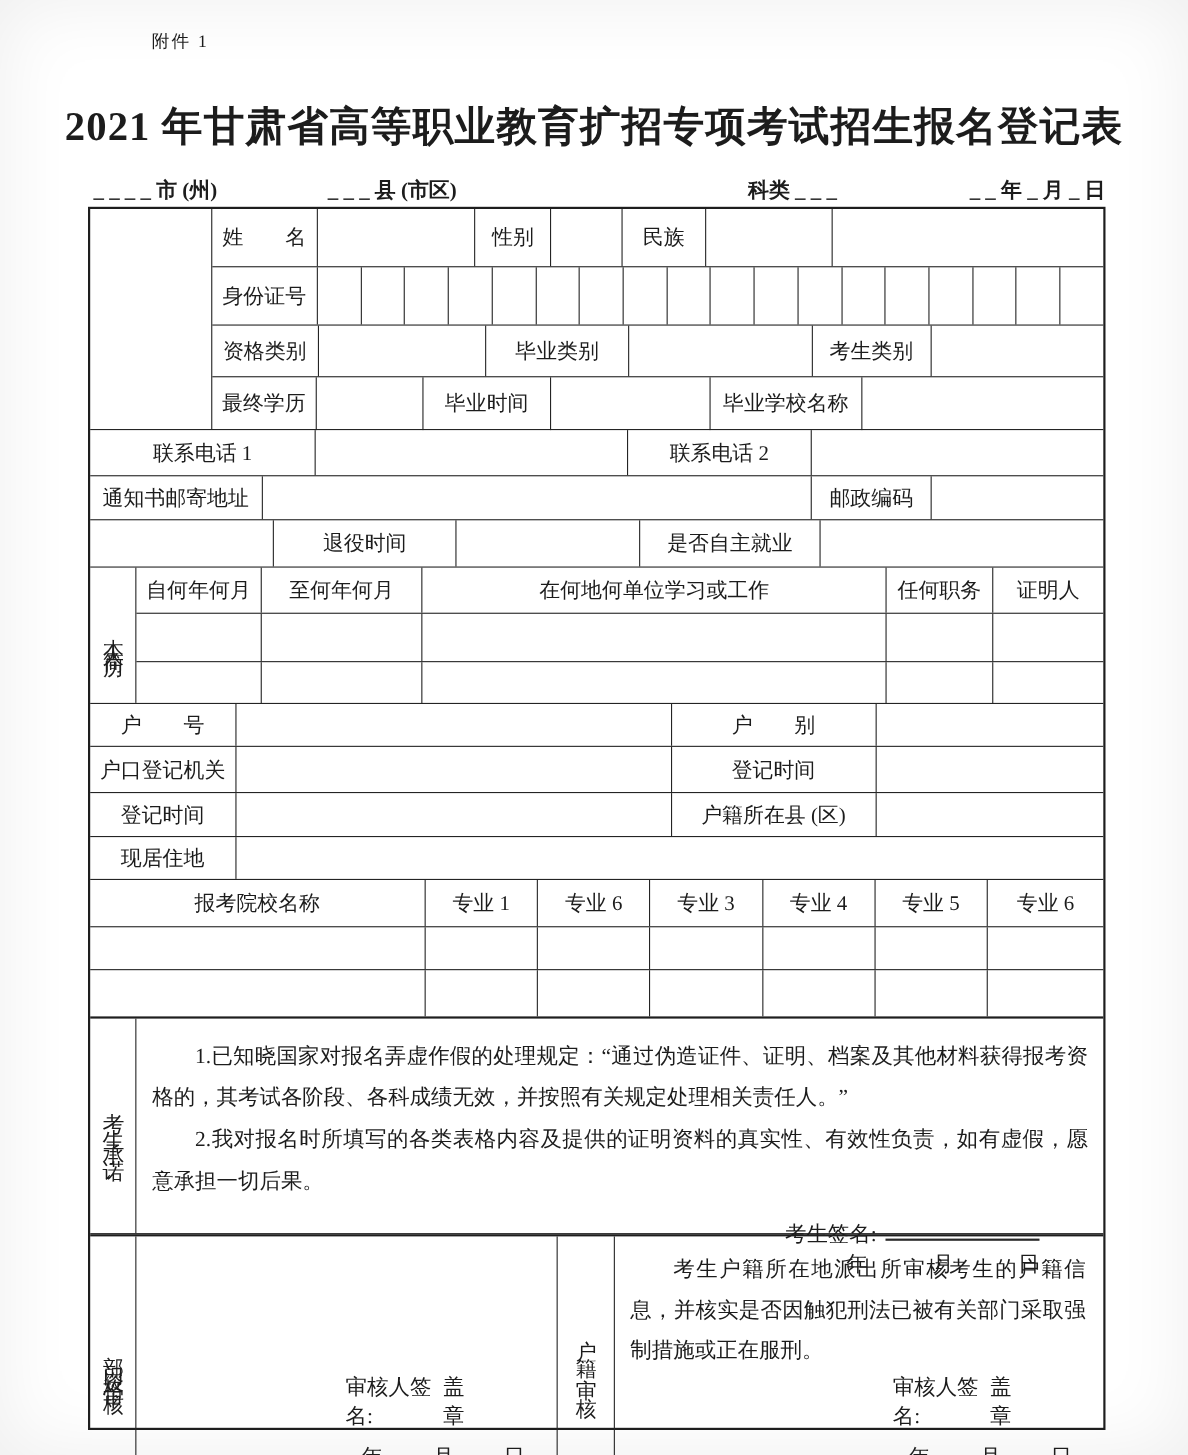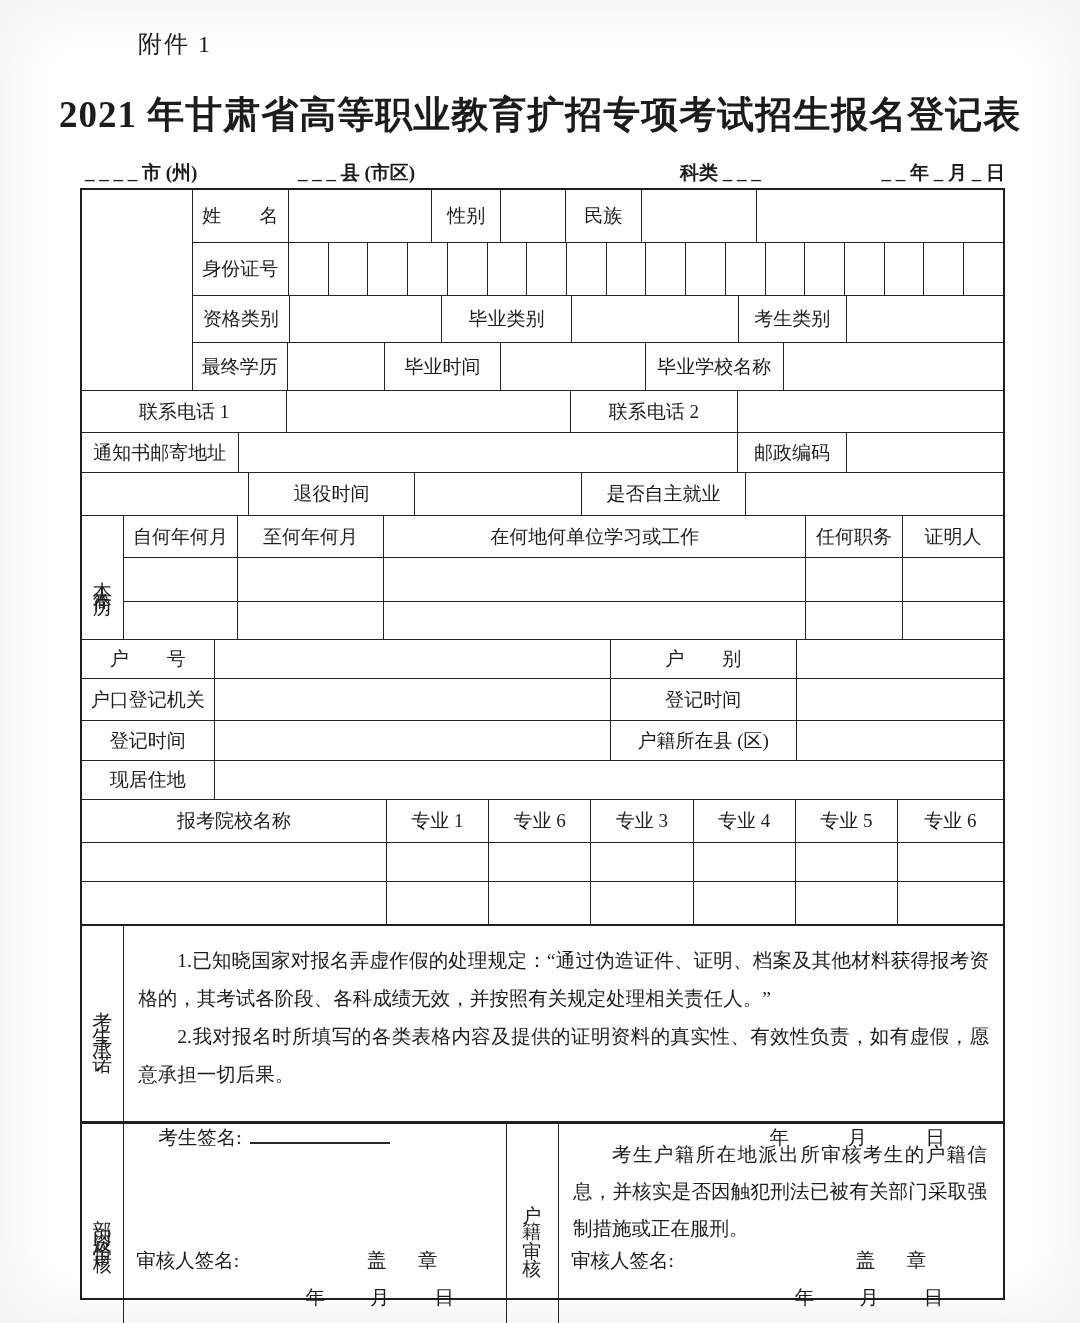--- a/index.html
+++ b/index.html
@@ -4,21 +4,21 @@
 <style>
   * { margin:0; padding:0; box-sizing:border-box; }
   html,body { background:#e8e8e8; }
   .sheet {
     position:relative; width:1080px; height:1323px; margin:0 auto;
     background:#ffffff; overflow:hidden;
     font-family:"Liberation Serif","DejaVu Serif",serif;
     color:#1c1c1c;
     box-shadow: inset 0 0 70px rgba(0,0,0,.07);
   }
-  .attachment { position:absolute; left:138px; top:28px; font-size:24px; letter-spacing:2px; }
+  .attachment { position:absolute; left:138px; top:28px; font-size:16px; letter-spacing:2px; }
   .title { position:absolute; left:0; right:0; top:90px; text-align:center;
            font-size:37px; font-weight:bold; letter-spacing:1px; }
   .meta-line { position:absolute; left:80px; right:75px; top:160px; height:26px;
                font-size:19px; font-weight:bold; }
   .meta-city    { position:absolute; left:5px; }
   .meta-county  { position:absolute; left:218px; }
   .meta-cat     { position:absolute; left:600px; }
   .meta-date    { position:absolute; right:0;text-align:center; }
 
   .ftable { position:absolute; left:80px; top:188px; width:925px; height:1112px;
@@ -36,25 +36,25 @@
   .vcell { border-right:1px solid #242424; display:flex; align-items:center;
            justify-content:center; flex:none; }
   .vtext { writing-mode:vertical-rl; text-orientation:upright; font-size:20px;
            letter-spacing:10px; line-height:1; white-space:nowrap; }
   .thick-top { border-top:2px solid #1e1e1e; }
   .no-bb { border-bottom:none !important; }
 
   
   .pledge-body { flex:1; min-width:0; padding:16px 14px 8px 14px; font-size:19.5px; }
   .pledge-body p { line-height:38px; text-indent:2em; text-align:justify; }
-  .sig-row { display:flex; align-items:flex-end; margin-top:22px; padding:0 58px 0 34px;
-             justify-content:space-between; font-size:19.5px; }
+  .sig-row { display:flex; align-items:flex-end; margin-top:6px; padding:0 58px 0 34px;
+             justify-content:space-between; font-size:19.5px;flex-direction:column; }
   .uline { display:inline-block; width:140px; border-bottom:2px solid #2a2a2a;
            height:1.05em; margin-left:8px; }
-  .box { display:flex; flex-direction:column; min-width:0; font-size:19.5px; }
+  .box { display:flex; flex-direction:column; min-width:0; font-size:19.5px;align-items:flex-end; }
   .box-note { padding:12px 16px 0 14px; }
   .box-note p { line-height:37px; text-indent:2em; text-align:justify; }
   .box-sign { margin-top:auto; padding:0 0 14px 0; }
   .box-sign .r1 { display:flex; justify-content:space-between; padding:0 12px; }
   .box-sign .r1 .seal { margin-right:14%; letter-spacing:6px; }
   .box-sign .r2 { text-align:right; padding-right:13%; margin-top:10px; letter-spacing:2px; }
 </style>
 </head>
 <body>
 

